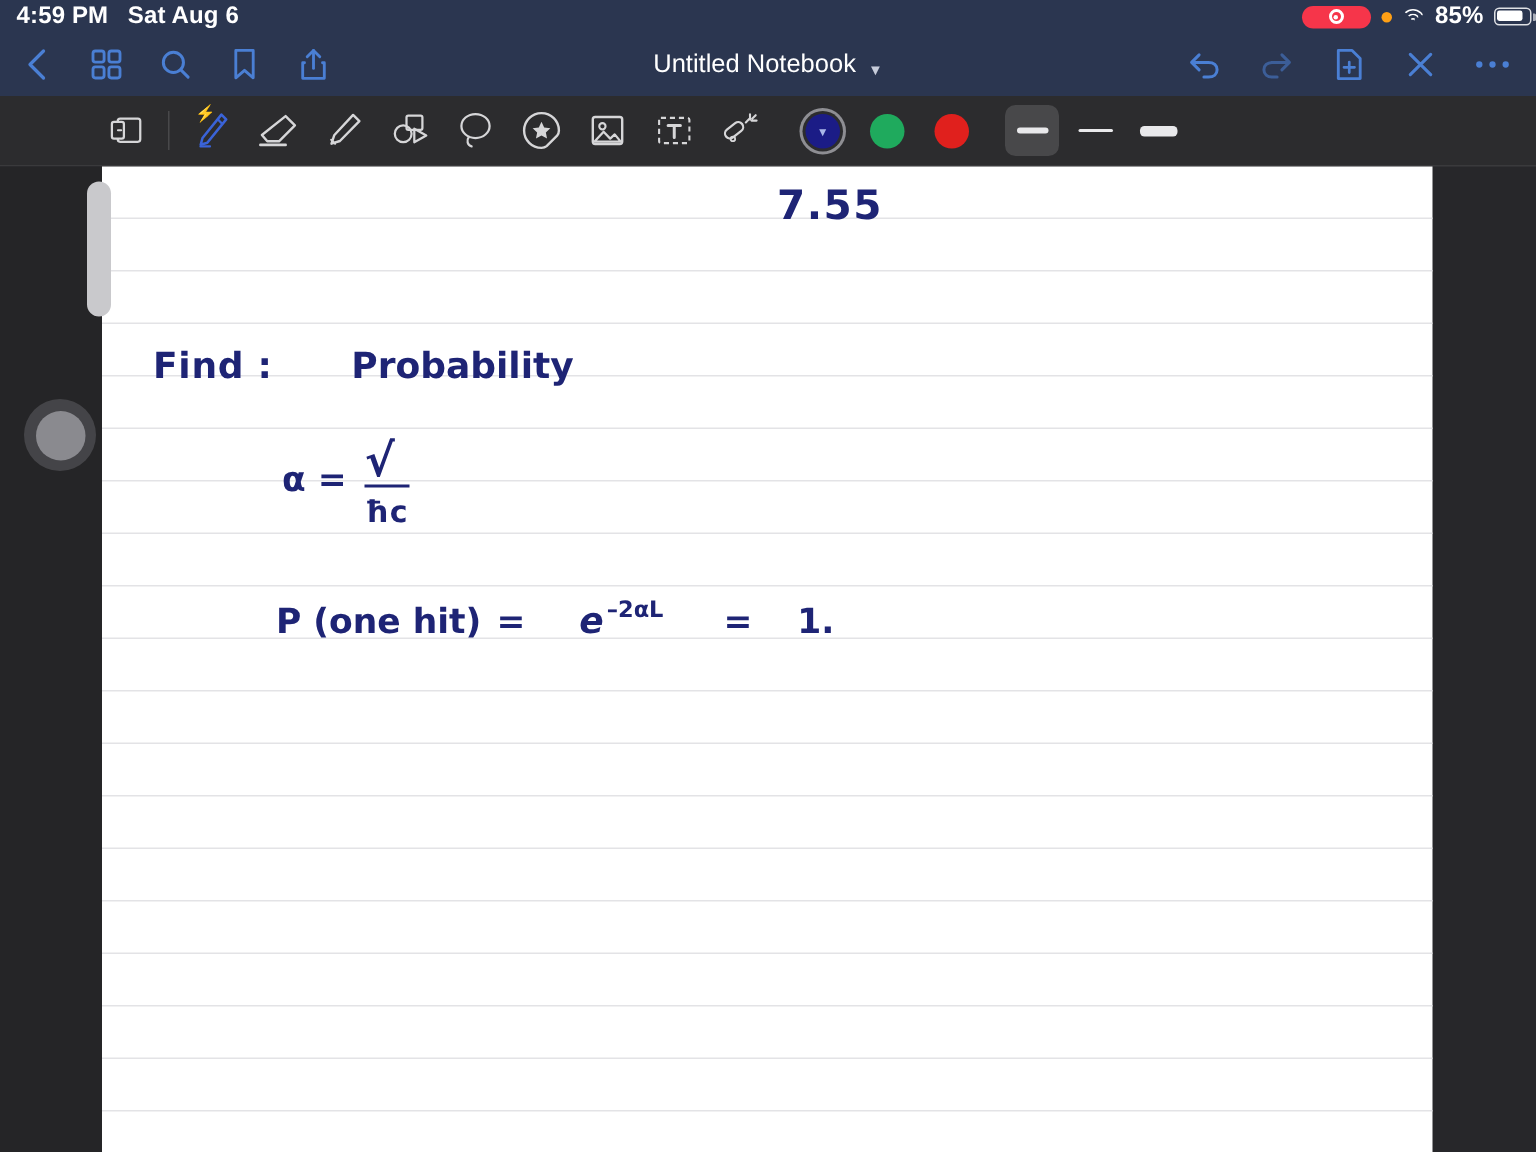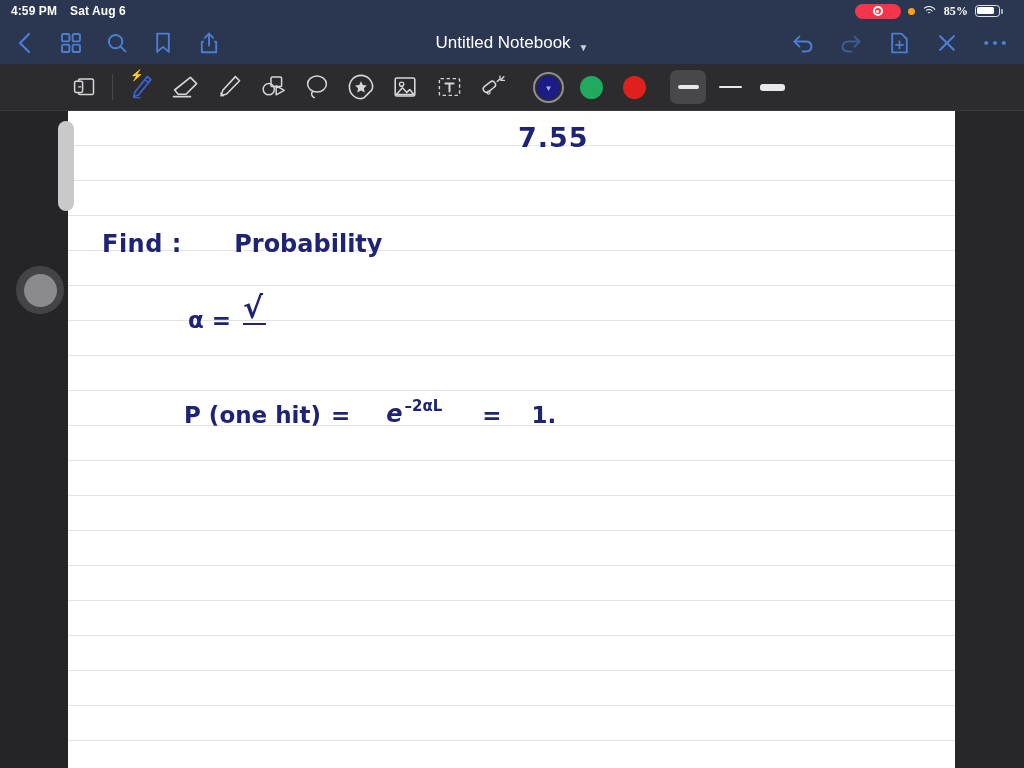--- a/index.html
+++ b/index.html
@@ -10,25 +10,25 @@
     overflow: hidden;
   }
   #app { position: relative; width: 1024px; height: 768px; background: #27272a; }
 
   
   .statusbar {
     position: absolute; top: 0; left: 0;
     width: 1024px; height: 22px;
     background: #2b3650;
     display: flex; align-items: center;
-    color: #ffffff; font-size: 12px; font-weight: bold;
+    color: #ffffff; font-size: 16px; font-weight: bold;
     letter-spacing: .1px;
   }
   .sb-left { display: flex; align-items: center; gap: 13px; padding-left: 11px; }
-  .sb-right { margin-left: auto; display: flex; align-items: center; gap: 7px; padding-right: 24px; font-family: Liberation Serif, serif; }
+  .sb-right { margin-left: auto; display: flex; align-items: center; gap: 7px; padding-right: 3px; }
   .rec-pill {
     width: 46px; height: 15px; border-radius: 8px;
     background: #f6354a; display: flex; align-items: center; justify-content: center;
   }
   .rec-pill .ring {
     width: 10px; height: 10px; border-radius: 50%;
     border: 2px solid #ffffff;
     display: flex; align-items: center; justify-content: center;
   }
   .rec-pill .ring i { display:block; width: 3px; height: 3px; border-radius: 50%; background:#ffffff; }
@@ -432,20 +432,21 @@
         <span class="eq">
           <span>α</span>
           <span>=</span>
         </span>
         <span class="frac">
           <span class="num">
             <span class="radical">
               <span class="tick">√</span>
             </span>
           </span>
+          <span class="den">ħc</span>
         </span>
       </div>
 
 
       <div class="ink hw-prob" style="left:116px;top:289px">
         <span>P (one hit)</span>
         <span style="margin-left:10px">=</span>
         <span class="e">e</span>
         <span class="expo">–2αL</span>
         <span class="eq2">=</span>

